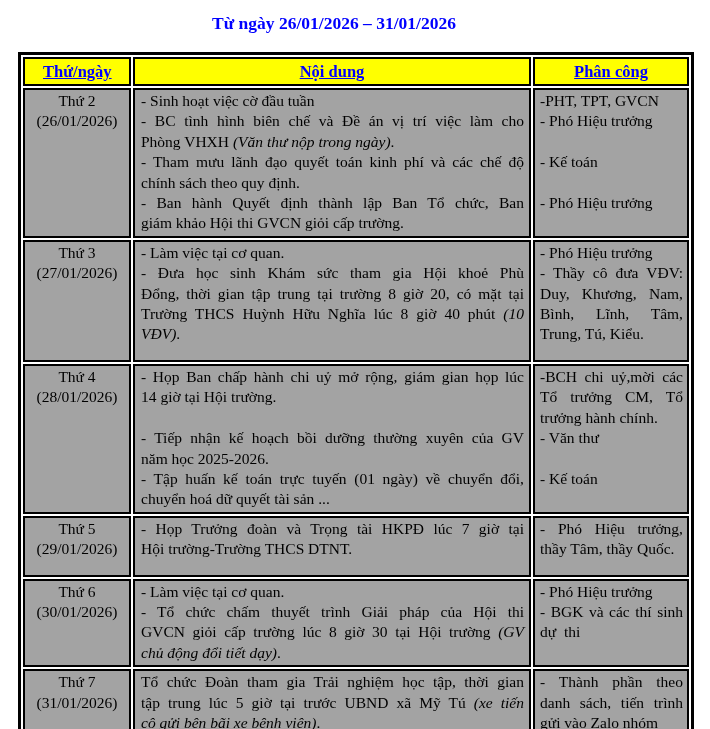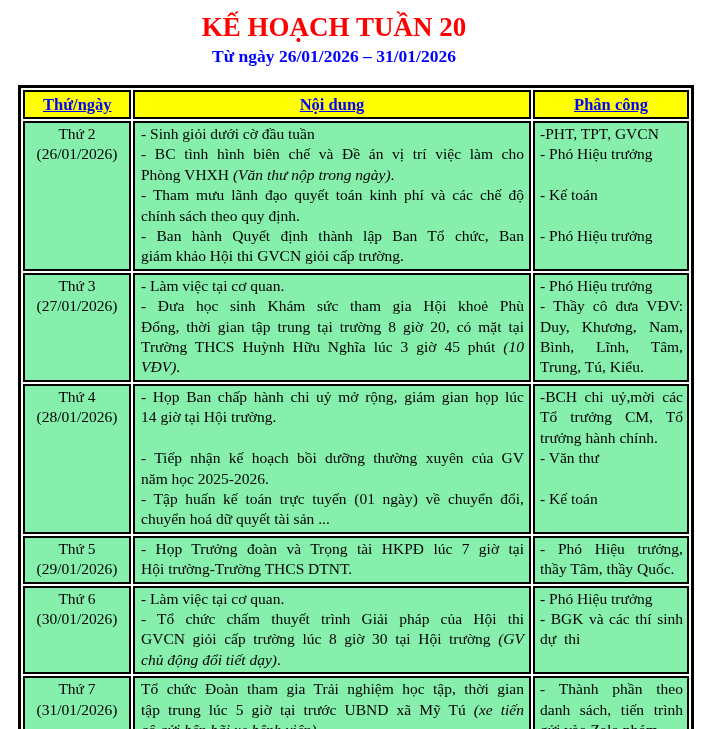--- a/index.html
+++ b/index.html
@@ -57,43 +57,42 @@
     padding: 2px 18px;
     text-align: center;
     vertical-align: middle;
   }
   td {
     border: 2px solid var(--border-black, #000000);
     vertical-align: top;
     font-size: 15.5px;
     line-height: 20.4px;
     padding: 1px 5px 2px 6px;
-    background: #86efac;
+    background: #a3a3a3;
   }
   td.day-cell {
     text-align: center;
     padding: 1px 2px 2px 2px;
   }
   td.assignment-cell {
-    padding: 1px 4px 2px 5px;
+    padding: 1px 4px 15px 5px;
   }
   .line { white-space: normal; }
   .jline {
     text-align: justify;
     text-align-last: justify;
   }
   .blank-line { min-height: 20.4px; }
   i { font-style: italic; }
 </style>
 </head>
 <body>
 
 <div class="page">
   <div class="doc-head">
-    <h1 class="title">KẾ HOẠCH TUẦN 20</h1>
     <div class="subtitle">Từ ngày 26/01/2026 – 31/01/2026</div>
   </div>
 
   <table class="plan">
     <colgroup>
       <col style="width:108px">
       <col style="width:398px">
       <col style="width:156px">
     </colgroup>
     <thead>
@@ -103,21 +102,21 @@
         <th>Phân công</th>
       </tr>
     </thead>
     <tbody id="plan-body">
         <tr>
           <td class="day-cell">
             <div class="line">Thứ 2</div>
             <div class="line">(26/01/2026)</div>
           </td>
           <td class="content-cell">
-            <div class="line"><span>- Sinh giỏi dưới cờ đầu tuần</span></div>
+            <div class="line"><span>- Sinh hoạt việc cờ đầu tuần</span></div>
             <div class="line jline"><span>- BC tình hình biên chế và Đề án vị trí việc làm cho</span></div>
             <div class="line"><span>Phòng VHXH </span><i>(Văn thư nộp trong ngày)</i><span>.</span></div>
             <div class="line jline"><span>- Tham mưu lãnh đạo quyết toán kinh phí và các chế độ</span></div>
             <div class="line"><span>chính sách theo quy định.</span></div>
             <div class="line jline"><span>- Ban hành Quyết định thành lập Ban Tổ chức, Ban</span></div>
             <div class="line"><span>giám khảo Hội thi GVCN giỏi cấp trường.</span></div>
           </td>
           <td class="assignment-cell">
             <div class="line"><span>-PHT, TPT, GVCN</span></div>
             <div class="line"><span>- Phó Hiệu trưởng</span></div>
@@ -129,21 +128,21 @@
         </tr>
         <tr>
           <td class="day-cell">
             <div class="line">Thứ 3</div>
             <div class="line">(27/01/2026)</div>
           </td>
           <td class="content-cell">
             <div class="line"><span>- Làm việc tại cơ quan.</span></div>
             <div class="line jline"><span>- Đưa học sinh Khám sức tham gia Hội khoẻ Phù</span></div>
             <div class="line jline"><span>Đổng, thời gian tập trung tại trường 8 giờ 20, có mặt tại</span></div>
-            <div class="line jline"><span>Trường THCS Huỳnh Hữu Nghĩa lúc 3 giờ 45 phút </span><i>(10</i></div>
+            <div class="line jline"><span>Trường THCS Huỳnh Hữu Nghĩa lúc 8 giờ 40 phút </span><i>(10</i></div>
             <div class="line"><i>VĐV)</i><span>.</span></div>
           </td>
           <td class="assignment-cell">
             <div class="line"><span>- Phó Hiệu trưởng</span></div>
             <div class="line jline"><span>- Thầy cô đưa VĐV:</span></div>
             <div class="line jline"><span>Duy, Khương, Nam,</span></div>
             <div class="line jline"><span>Bình, Lĩnh, Tâm,</span></div>
             <div class="line"><span>Trung, Tú, Kiểu.</span></div>
           </td>
         </tr>

